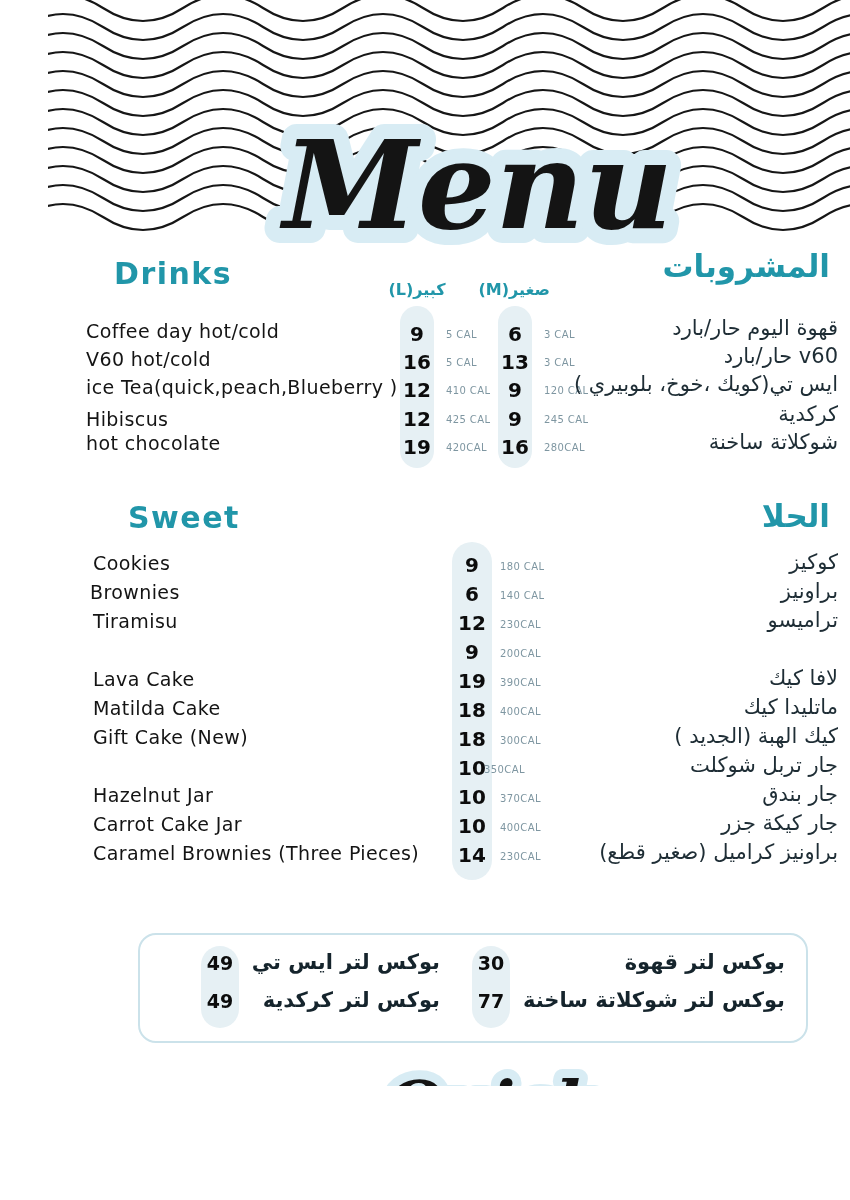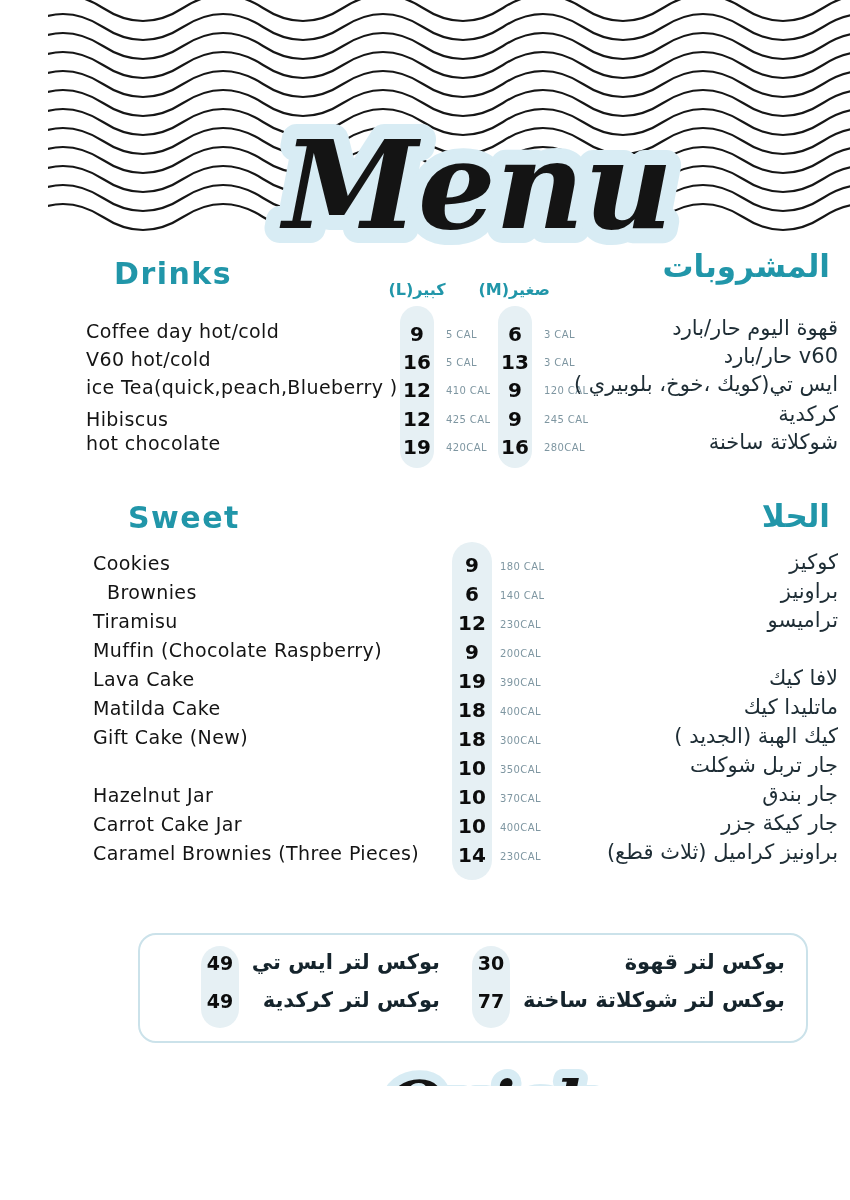--- a/index.html
+++ b/index.html
@@ -111,23 +111,22 @@
   <div class="item-ar" style="top:372px">ايس تي(كويك ،خوخ، بلوبيري )</div>
   <div class="item-ar" style="top:402px">كركدية</div>
   <div class="item-ar" style="top:430px">شوكلاتة ساخنة</div>
 
   <div class="sec-en" style="left:80px;top:500px">Sweet</div>
   <div class="sec-ar" style="right:68px;top:498px">الحلا</div>
 
   <div class="pill" style="left:404px;top:542px;width:40px;height:338px"></div>
 
   <div class="item-en" style="left:45px;top:552px">Cookies</div>
-  <div class="item-en" style="left:59px;top:581px">Brownies</div>
+  <div class="item-en" style="left:42px;top:581px">Brownies</div>
   <div class="item-en" style="left:45px;top:610px">Tiramisu</div>
-  <div class="item-en" style="left:45px;top:639px">Muffin (Chocolate Raspberry)</div>
   <div class="item-en" style="left:45px;top:668px">Lava Cake</div>
   <div class="item-en" style="left:45px;top:697px">Matilda Cake</div>
   <div class="item-en" style="left:45px;top:726px">Gift Cake (New)</div>
   <div class="item-en" style="left:45px;top:784px">Hazelnut Jar</div>
   <div class="item-en" style="left:45px;top:813px">Carrot Cake Jar</div>
   <div class="item-en" style="left:45px;top:842px">Caramel Brownies (Three Pieces)</div>
 
   <div class="price price-s" style="left:404px;top:553px">9</div>
   <div class="price price-s" style="left:404px;top:582px">6</div>
   <div class="price price-s" style="left:404px;top:611px">12</div>
@@ -140,35 +139,35 @@
   <div class="price price-s" style="left:404px;top:814px">10</div>
   <div class="price price-s" style="left:404px;top:843px">14</div>
 
   <div class="cal" style="left:452px;top:561px">180 CAL</div>
   <div class="cal" style="left:452px;top:590px">140 CAL</div>
   <div class="cal" style="left:452px;top:619px">230CAL</div>
   <div class="cal" style="left:452px;top:648px">200CAL</div>
   <div class="cal" style="left:452px;top:677px">390CAL</div>
   <div class="cal" style="left:452px;top:706px">400CAL</div>
   <div class="cal" style="left:452px;top:735px">300CAL</div>
-  <div class="cal" style="left:452px;top:764px">350CAL</div>
+  <div class="cal" style="left:436px;top:764px">350CAL</div>
   <div class="cal" style="left:452px;top:793px">370CAL</div>
   <div class="cal" style="left:452px;top:822px">400CAL</div>
   <div class="cal" style="left:452px;top:851px">230CAL</div>
 
   <div class="item-ar" style="top:550px">كوكيز</div>
   <div class="item-ar" style="top:579px">براونيز</div>
   <div class="item-ar" style="top:608px">تراميسو</div>
   <div class="item-ar" style="top:666px">لافا كيك</div>
   <div class="item-ar" style="top:695px">ماتليدا كيك</div>
   <div class="item-ar" style="top:724px">كيك الهبة (الجديد )</div>
   <div class="item-ar" style="top:753px">جار تربل شوكلت</div>
   <div class="item-ar" style="top:782px">جار بندق</div>
   <div class="item-ar" style="top:811px">جار كيكة جزر</div>
-  <div class="item-ar" style="top:840px">براونيز كراميل (ثلاث قطع)</div>
+  <div class="item-ar" style="top:840px">براونيز كراميل (صغير قطع)</div>
 
   <div class="box"></div>
 
   <div class="pill" style="left:424px;top:946px;width:38px;height:82px"></div>
   <div class="pill" style="left:153px;top:946px;width:38px;height:82px"></div>
 
   <div class="box-ar" style="right:113px;top:950px">بوكس لتر قهوة</div>
   <div class="box-ar" style="right:113px;top:988px">بوكس لتر شوكلاتة ساخنة</div>
   <div class="box-price" style="left:424px;top:952px">30</div>
   <div class="box-price" style="left:424px;top:990px">77</div>

